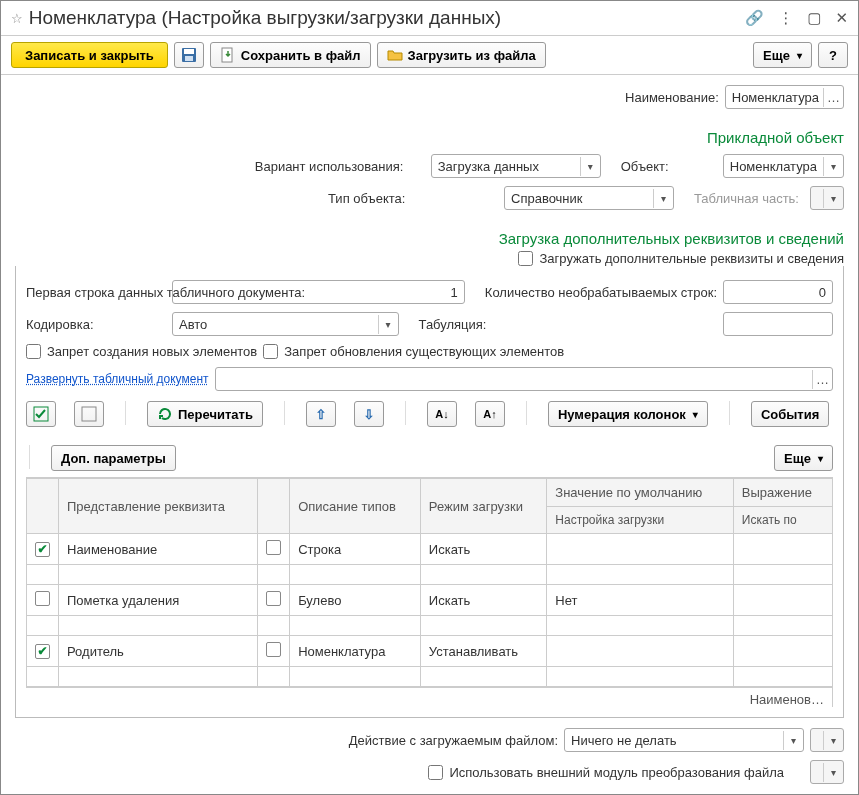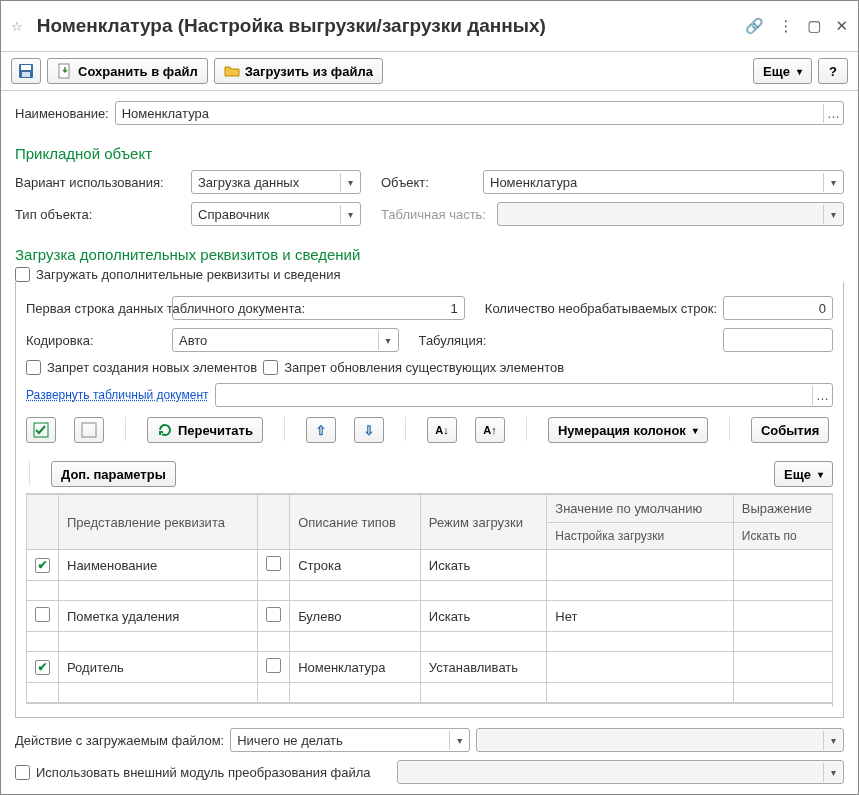--- a/index.html
+++ b/index.html
@@ -20,22 +20,22 @@
   }
   .titlebar {
     display: flex;
     align-items: center;
     padding: 6px 10px;
     border-bottom: 1px solid #ccc;
   }
   .titlebar .star { margin-right: 6px; color:#888; }
   .titlebar h1 {
     font-size: 19px;
-    font-weight: bold;
-    margin: 8px;
+    font-weight: normal;
+    margin: 0;
     flex: 1;
   }
   .titlebar .win-icons { display: flex; gap: 14px; align-items:center; color:#555;}
   .titlebar .win-icons span { cursor: pointer; font-size:15px;}
   .win-icons .dots { font-size:18px; line-height:10px;}
 
   .toolbar {
     display: flex;
     align-items: center;
     padding: 6px 10px;
@@ -59,21 +59,21 @@
   .btn.yellow {
     background: linear-gradient(#ffe94a,#ffd400);
     border-color: #b7a300;
     font-weight: bold;
     padding: 4px 13px;
   }
   .btn.icon-only { padding: 4px 6px; width:30px; justify-content:center;}
   .btn .tri { font-size:10px; margin-left:2px;}
   .spacer { flex: 1; }
 
-  .content { padding: 6px 14px; flex:1; overflow:hidden; display:flex; flex-direction:column;}
+  .content { padding: 6px 14px; flex:1; overflow:hidden; display:flex; flex-direction:column;align-items:flex-end;}
   .row {
     display: flex;
     align-items: center;
     margin: 4px 0;
     gap: 6px;
   }
   .row label.lbl { white-space:nowrap; }
   .input {
     border: 1px solid #aaa;
     border-radius: 3px;
@@ -197,20 +197,21 @@
     <h1>Номенклатура (Настройка выгрузки/загрузки данных)</h1>
     <div class="win-icons">
       <span>🔗</span>
       <span class="dots">⋮</span>
       <span>▢</span>
       <span>✕</span>
     </div>
   </div>
 
   <div class="toolbar">
+    <button class="btn yellow">Записать и закрыть</button>
     <button class="btn icon-only" title="save">
       <svg class="ic" viewBox="0 0 16 16">
           <rect x="1" y="1" width="14" height="14" fill="#3a6ea5" rx="1"></rect>
           <rect x="3" y="2" width="10" height="5" fill="#fff"></rect>
           <rect x="4" y="9" width="8" height="5" fill="#cfe0f2"></rect>
         </svg>
     </button>
     <button class="btn">
       <svg class="ic" viewBox="0 0 16 16">
           <rect x="2" y="1" width="10" height="14" fill="#fff" stroke="#888"></rect>

